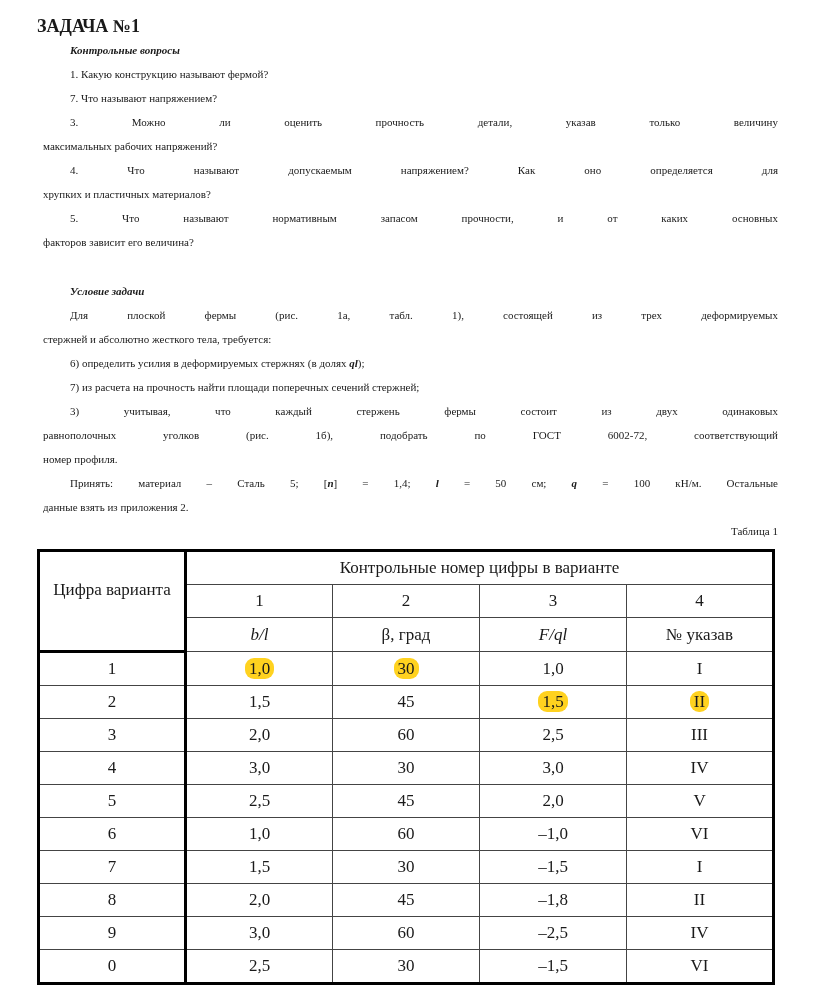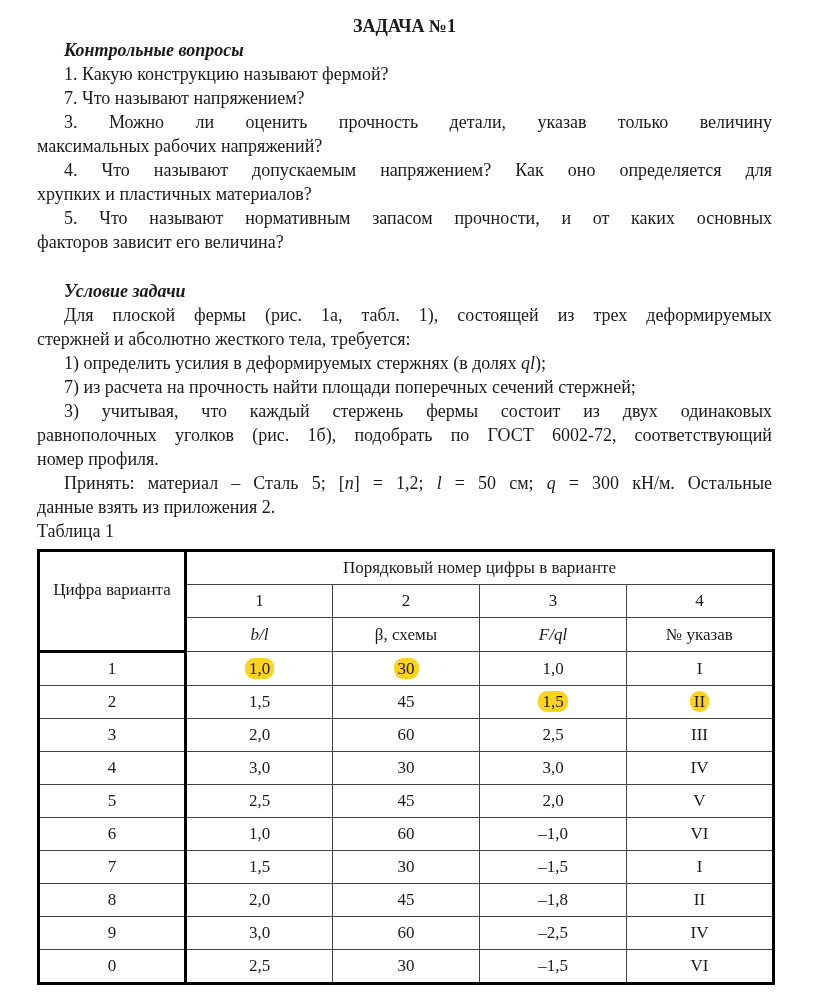--- a/index.html
+++ b/index.html
@@ -3,32 +3,32 @@
 <meta charset="utf-8">
 <style>
   html, body { margin: 0; padding: 0; background: #ffffff; }
   body {
     width: 819px; height: 1000px; position: relative; overflow: hidden;
     font-family: "Liberation Serif", "DejaVu Serif", serif;
     color: #1a1a1a;
   }
   .page { position: absolute; left: 37px; top: 0; width: 735px; }
   .title {
-    position: absolute; left: 0; top: 14px; width: 735px; text-align: center;
+    position: absolute; left: 0; top: 14px; width: 735px; text-align: left;
     font-weight: bold; font-size: 18px; line-height: 24px;
   }
   .line {
-    position: absolute; left: 0; width: 735px; font-size: 18px; line-height: 24px;
+    position: absolute; left: 6px; width: 735px; font-size: 11px; line-height: 24px;
     white-space: nowrap;
   }
   .indent { padding-left: 27px; box-sizing: border-box; }
   .justify { text-align: justify; text-align-last: justify; white-space: normal; }
   .heading { font-weight: bold; font-style: italic; }
-  .right { }
-  .bi { font-weight: normal; font-style: italic; }
+  .right { text-align: right; }
+  .bi { font-weight: bold; font-style: italic; }
 
   table.var {
     position: absolute; left: 37px; top: 549px; width: 735px;
     border-collapse: collapse; table-layout: fixed;
     font-size: 17px; border: 3px solid #000;
   }
   table.var td, table.var th {
     border: 1px solid #444; text-align: center; padding: 0; font-weight: normal;
   }
   table.var col { width: 147px; }
@@ -56,57 +56,57 @@
   <div class="line" style="top:134px">максимальных рабочих напряжений?</div>
   <div class="line indent justify" style="top:158px">4. Что называют допускаемым напряжением? Как оно определяется для</div>
   <div class="line" style="top:182px">хрупких и пластичных материалов?</div>
   <div class="line indent justify" style="top:206px">5. Что называют нормативным запасом прочности, и от каких основных</div>
   <div class="line" style="top:230px">факторов зависит его величина?</div>
 
   <div class="line indent heading" style="top:279px">Условие задачи</div>
   <div class="line indent justify" style="top:303px">Для плоской фермы (рис. 1а, табл. 1), состоящей из трех деформируемых</div>
   <div class="line" style="top:327px">стержней и абсолютно жесткого тела, требуется:</div>
   <div class="line indent" style="top:351px">
-    <span>1) определить усилия в деформируемых стержнях (в долях </span><span class="bi">ql</span><span>);</span>
+    <span>6) определить усилия в деформируемых стержнях (в долях </span><span class="bi">ql</span><span>);</span>
   </div>
   <div class="line indent" style="top:375px">7) из расчета на прочность найти площади поперечных сечений стержней;</div>
   <div class="line indent justify" style="top:399px">3) учитывая, что каждый стержень фермы состоит из двух одинаковых</div>
   <div class="line justify" style="top:423px">равнополочных уголков (рис. 1б), подобрать по ГОСТ 6002-72, соответствующий</div>
   <div class="line" style="top:447px">номер профиля.</div>
   <div class="line indent justify" style="top:471px">
-    <span>Принять: материал – Сталь 5; [</span><span class="bi">n</span><span>] = 1,2; </span><span class="bi">l</span><span> = 50 см; </span><span class="bi">q</span><span> = 300 кН/м. Остальные</span>
+    <span>Принять: материал – Сталь 5; [</span><span class="bi">n</span><span>] = 1,4; </span><span class="bi">l</span><span> = 50 см; </span><span class="bi">q</span><span> = 100 кН/м. Остальные</span>
   </div>
   <div class="line" style="top:495px">данные взять из приложения 2.</div>
   <div class="line right" style="top:519px">Таблица 1</div>
 </div>
 
 <table class="var">
   <colgroup>
       <col>
       <col>
       <col>
       <col>
       <col>
     </colgroup>
   <tbody>
       <tr class="h-row1">
     <td rowspan="3" class="left-col" style="border-bottom:3px solid #000; vertical-align: top; padding-top: 28px; line-height: 20px; margin-left: 8px;">
       <span>Цифра варианта</span>
     </td>
-    <td colspan="4">Порядковый номер цифры в варианте</td>
+    <td colspan="4">Контрольные номер цифры в варианте</td>
   </tr>
   <tr class="h-row2">
     <td>1</td>
     <td>2</td>
     <td>3</td>
     <td>4</td>
   </tr>
   <tr class="h-row3">
     <td class="bi">b/l</td>
-    <td>β, схемы</td>
+    <td>β, град</td>
     <td class="bi">F/ql</td>
     <td>№ указав</td>
   </tr>
 
   <tr class="d-row">
     <td class="left-col">1</td>
     <td><span class="hl" style="background: rgb(255, 210, 31);">1,0</span></td>
     <td><span class="hl" style="background: rgb(255, 210, 31);">30</span></td>
     <td>1,0</td>
     <td class="roman">I</td>

